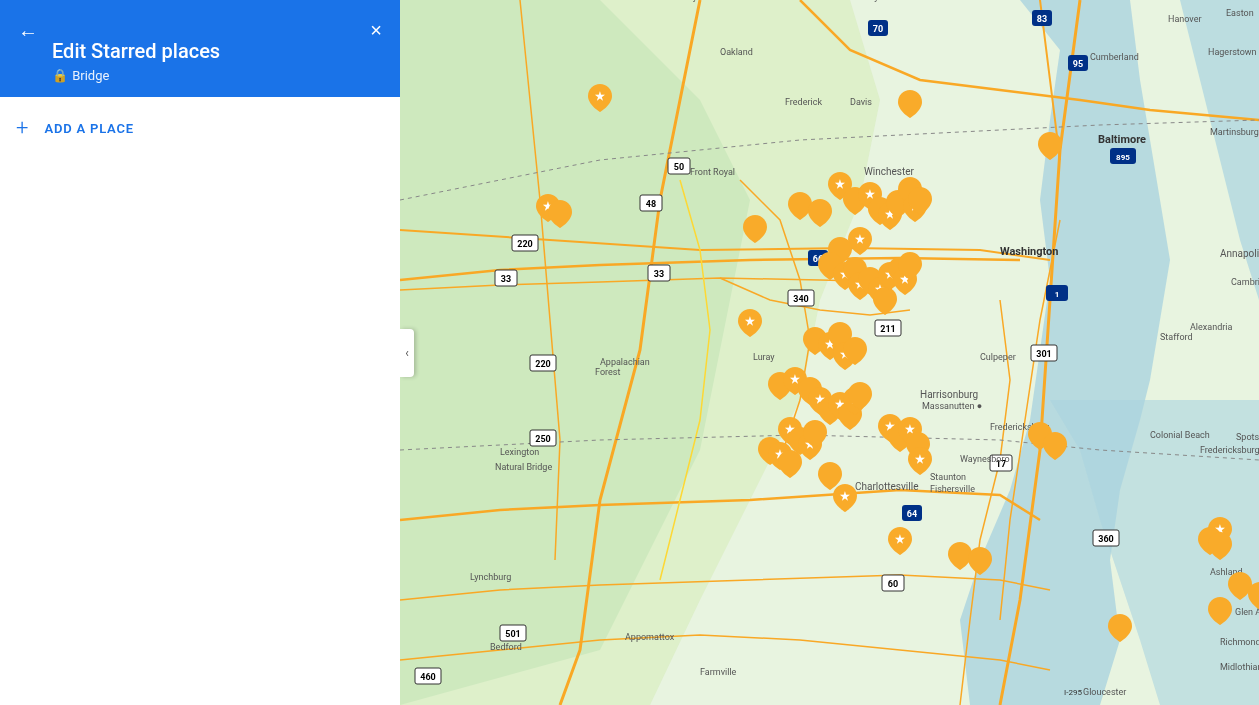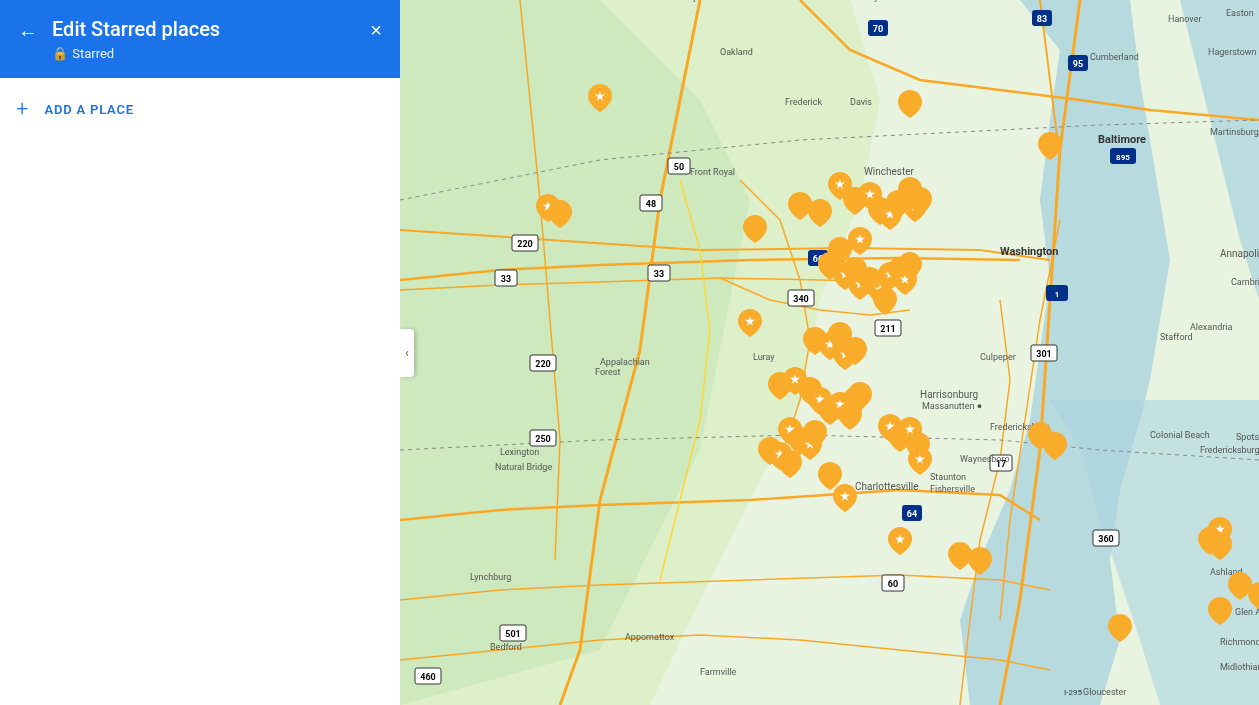--- a/index.html
+++ b/index.html
@@ -39,20 +39,21 @@
       cursor: pointer;
       padding: 2px;
       margin-top: 2px;
       font-size: 20px;
       line-height: 1;
     }
 
     #header-title-group {
       display: flex;
       flex-direction: column;
+      margin-top: 22px;
     }
 
     #header-title {
       font-size: 20px;
       font-weight: 500;
       color: #fff;
       line-height: 1.3;
     }
 
     #header-privacy {
@@ -145,21 +146,21 @@
 <body>
 
 <div id="sidebar">
   <div id="sidebar-header">
     <div id="header-left">
       <button id="back-button">←</button>
       <div id="header-title-group">
         <span id="header-title">Edit Starred places</span>
         <div id="header-privacy">
           <span id="lock-icon">🔒</span>
-          <span>Starred</span>
+          <span>Bridge</span>
         </div>
       </div>
     </div>
     <button id="close-button">×</button>
   </div>
 
   <div id="add-place-row">
     <span id="add-icon">+</span>
     <span id="add-place-label">ADD A PLACE</span>
   </div>

